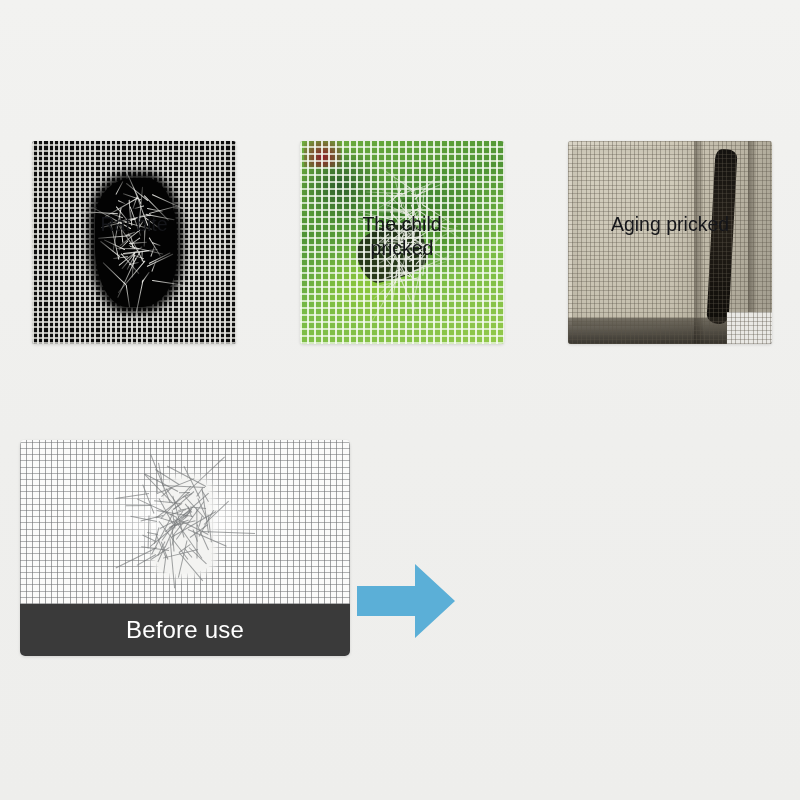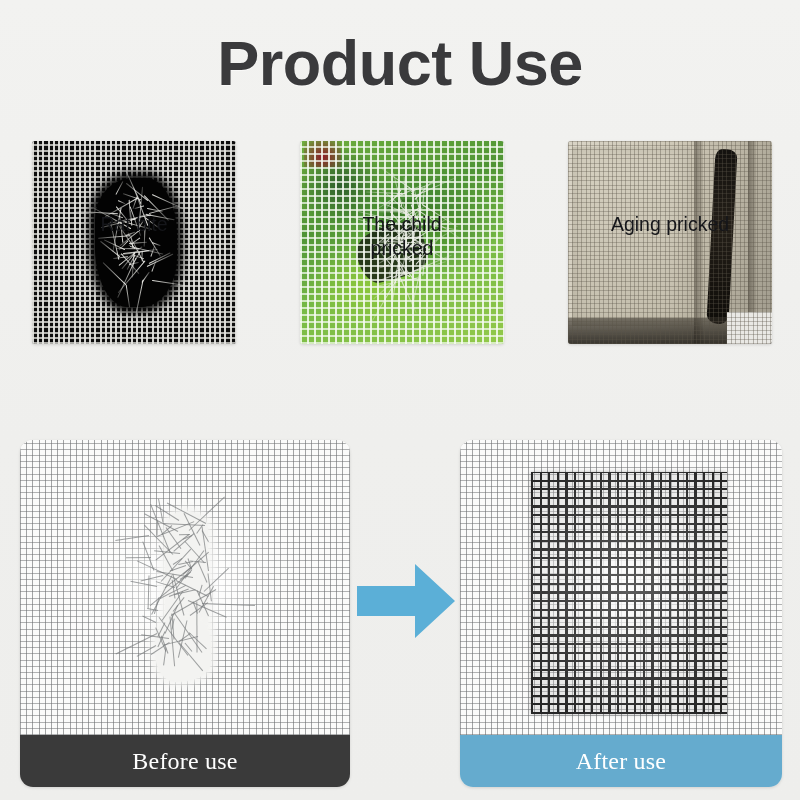--- a/index.html
+++ b/index.html
@@ -196,26 +196,25 @@
     position: absolute;
     right: 0; bottom: 0;
     width: 22%; height: 16%;
     background: #e9e8e4;
   }
 
   
   .panel {
     position: absolute;
     top: 440px;
-    height: 347px;
-    border-radius: 13px;
+    height: 216px;
+    border-radius: 5px;
     overflow: hidden;
     box-shadow: 0 1px 3px rgba(0,0,0,0.12);
     background: #fafafa;
-    font-family: Liberation Serif, serif;
   }
   .panel.before { left: 20px; width: 330px; }
   .panel.after  { left: 460px; width: 322px; }
 
   .panel-media {
     position: absolute;
     left: 0; right: 0; top: 0;
     bottom: 52px;
     overflow: hidden;
     background: #fbfbfa;
@@ -283,21 +282,20 @@
     width: 98px;
     height: 78px;
   }
   .arrow svg { display: block; width: 100%; height: 100%; }
 </style>
 </head>
 <body>
 
 <div id="page">
 
-  <div class="title">Product Use</div>
 
   <div class="tile-row">
 
     <div class="tile t1">
       <div class="tile-media mesh-dark"></div>
       <div class="rat-hole"></div>
       <div class="frays" id="frays1">
           <i style="left:47.323845602571964%;top:28.452158447820693%;width:8.97354985633865%;transform:rotate(86.51917783543468deg);"></i>
           <i style="left:42.53239913471043%;top:58.01503666723147%;width:19.239286452997476%;transform:rotate(257.47423427179456deg);"></i>
           <i style="left:55.17873724922538%;top:37.44297542469576%;width:7.847157555166632%;transform:rotate(37.31204515323043deg);"></i>
@@ -587,27 +585,14 @@
       <span>Before use</span>
     </div>
   </div>
 
   <div class="arrow">
     <svg viewBox="0 0 98 78" xmlns="http://www.w3.org/2000/svg" aria-hidden="true">
       <polygon points="0,24 58,24 58,2 98,39 58,76 58,54 0,54" fill="#5bafd7"></polygon>
     </svg>
   </div>
 
-  <div class="panel after">
-    <div class="panel-media">
-      <div class="tile-media mesh-light"></div>
-      <div class="warp"></div>
-      <div class="patch">
-        <div class="tile-media mesh-patch"></div>
-        <div class="patch-shade"></div>
-      </div>
-    </div>
-    <div class="bar blue">
-      <span>After use</span>
-    </div>
-  </div>
 
 </div>
 
 </body></html>

